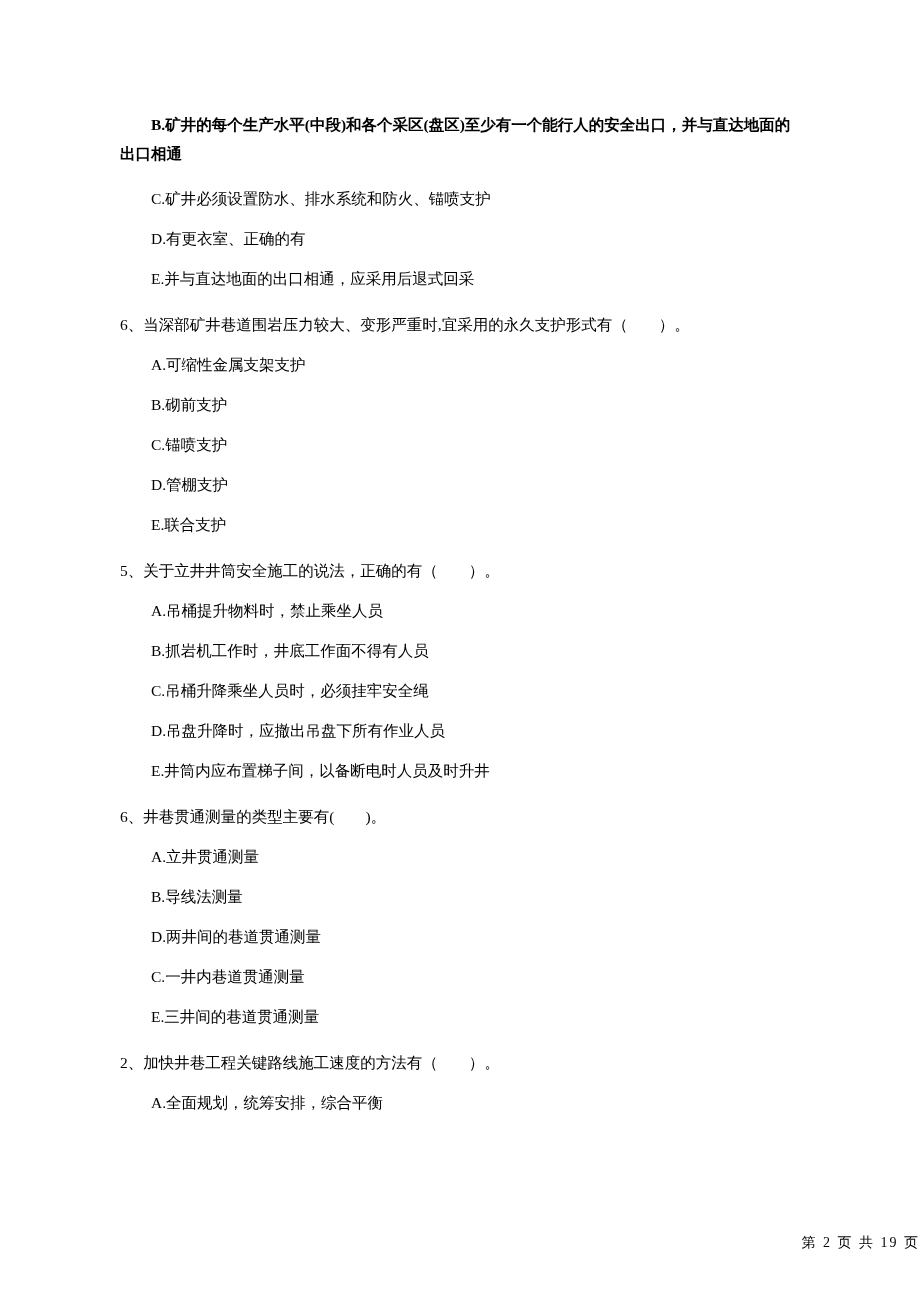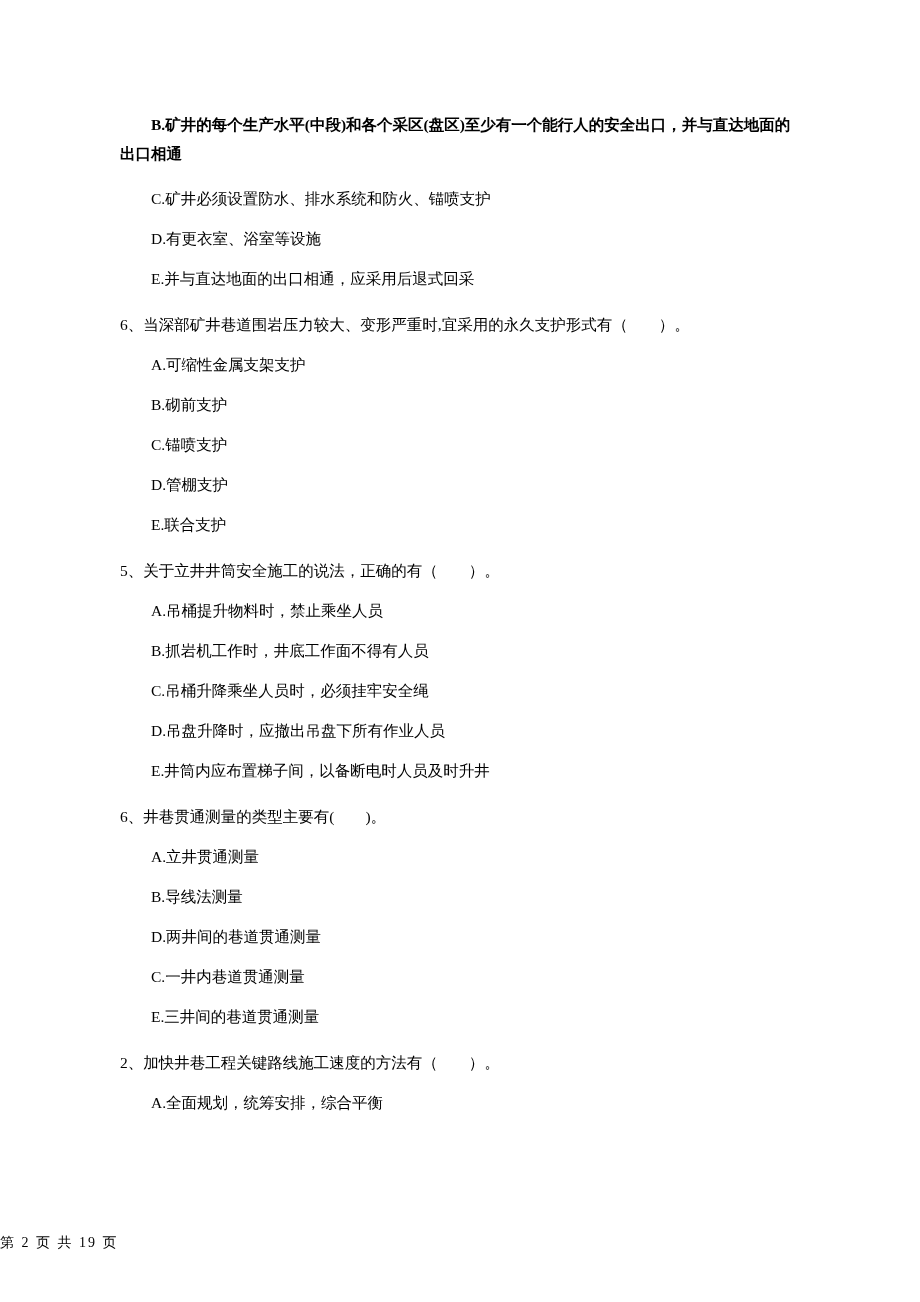--- a/index.html
+++ b/index.html
@@ -23,21 +23,21 @@
     margin-top: 16px;
   }
   .q {
     margin-top: 22px;
     margin-bottom: 16px;
   }
   .footer {
     position: absolute;
     bottom: 50px;
     width: 920px;
-    text-align: left;
+    text-align: right;
     font-size: 14px;
     letter-spacing: 2px;
     left: 0;
     margin-top: 14px;
   }
   .para {
     margin-bottom: 18px;
     line-height: 1.9;
   }
   .para-start {
@@ -45,21 +45,21 @@
     font-weight: bold;
   }
 </style>
 </head>
 <body>
 
 <div class="page">
 
   <div class="para para-start">B.矿井的每个生产水平(中段)和各个采区(盘区)至少有一个能行人的安全出口，并与直达地面的出口相通</div>
   <div class="opt">C.矿井必须设置防水、排水系统和防火、锚喷支护</div>
-  <div class="opt">D.有更衣室、浴室等设施</div>
+  <div class="opt">D.有更衣室、正确的有</div>
   <div class="opt">E.并与直达地面的出口相通，应采用后退式回采</div>
 
   <div class="q">6、当深部矿井巷道围岩压力较大、变形严重时,宜采用的永久支护形式有（　　）。</div>
   <div class="opt">A.可缩性金属支架支护</div>
   <div class="opt">B.砌前支护</div>
   <div class="opt">C.锚喷支护</div>
   <div class="opt">D.管棚支护</div>
   <div class="opt">E.联合支护</div>
 
   <div class="q">5、关于立井井筒安全施工的说法，正确的有（　　）。</div>

